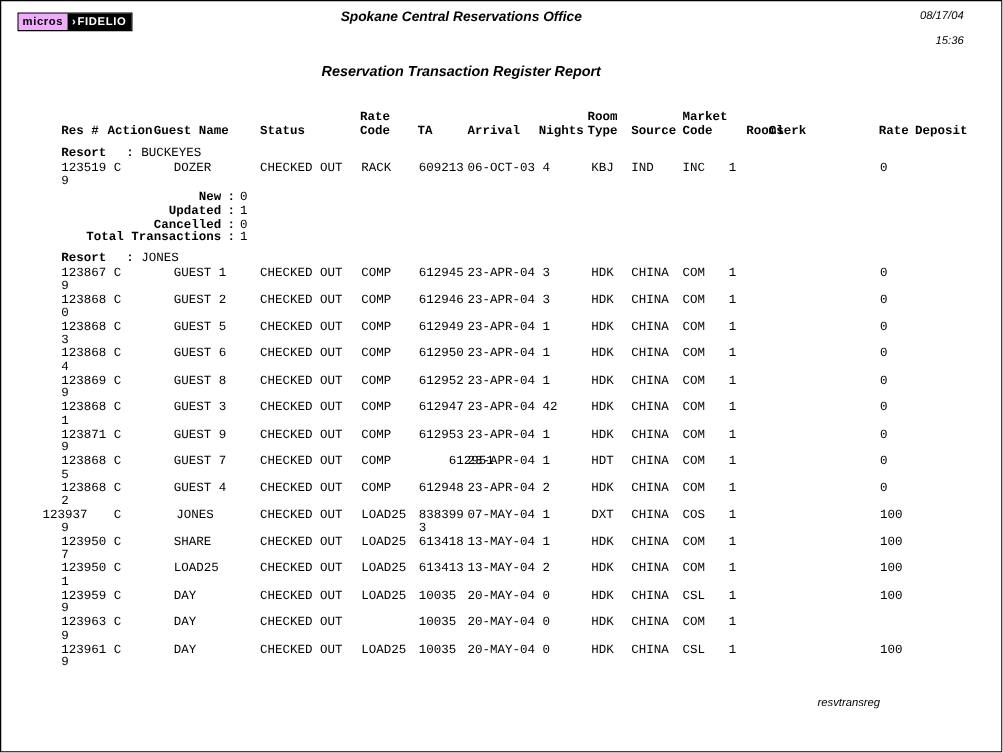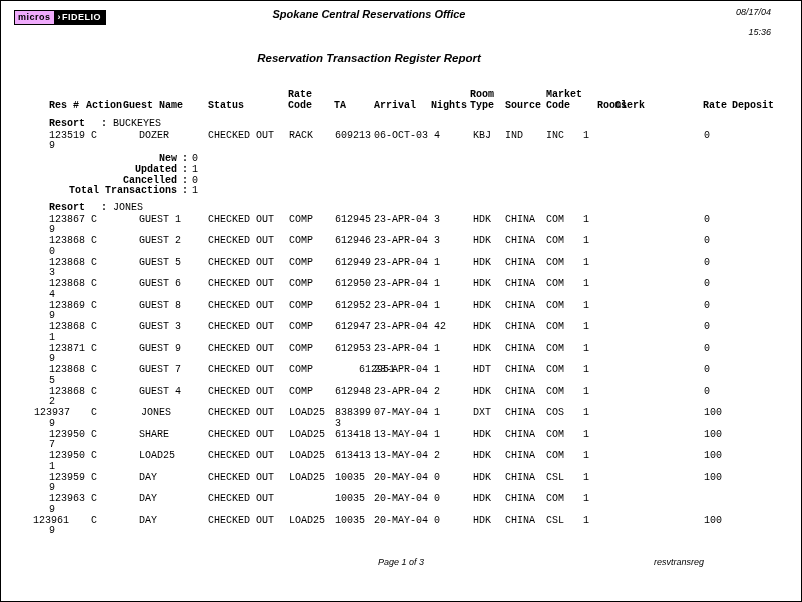--- a/index.html
+++ b/index.html
@@ -354,34 +354,33 @@
           <span class="cell" style="left: 334px; top: 0px;">10035</span>
           <span class="cell" style="left: 373px; top: 0px;">20-MAY-04</span>
           <span class="cell" style="left: 433px; top: 0px;">0</span>
           <span class="cell" style="left: 472px; top: 0px;">HDK</span>
           <span class="cell" style="left: 504px; top: 0px;">CHINA</span>
           <span class="cell" style="left: 545px; top: 0px;">COM</span>
           <span class="cell" style="left: 582px; top: 0px;">1</span>
           <span class="cell" style="left: 48px; top: 10.7px;">9</span>
         </div>
         <div class="row">
-          <span class="cell" style="left: 32px; top: 0px;">123961</span>
+          <span class="cell" style="left: 48px; top: 0px;">123961</span>
           <span class="cell" style="left: 90px; top: 0px;">C</span>
           <span class="cell" style="left: 138px; top: 0px;">DAY</span>
           <span class="cell" style="left: 207px; top: 0px;">CHECKED OUT</span>
           <span class="cell" style="left: 288px; top: 0px;">LOAD25</span>
           <span class="cell" style="left: 334px; top: 0px;">10035</span>
           <span class="cell" style="left: 373px; top: 0px;">20-MAY-04</span>
           <span class="cell" style="left: 433px; top: 0px;">0</span>
           <span class="cell" style="left: 472px; top: 0px;">HDK</span>
           <span class="cell" style="left: 504px; top: 0px;">CHINA</span>
           <span class="cell" style="left: 545px; top: 0px;">CSL</span>
           <span class="cell" style="left: 582px; top: 0px;">1</span>
           <span class="cell" style="left: 703px; top: 0px;">100</span>
           <span class="cell" style="left: 48px; top: 10.7px;">9</span>
         </div>
       </div>
   </div>
 
-  <div class="page-num">Page 1 of 3</div>
   <div class="report-id">resvtransreg</div>
 
 </div>
 
 </body></html>

